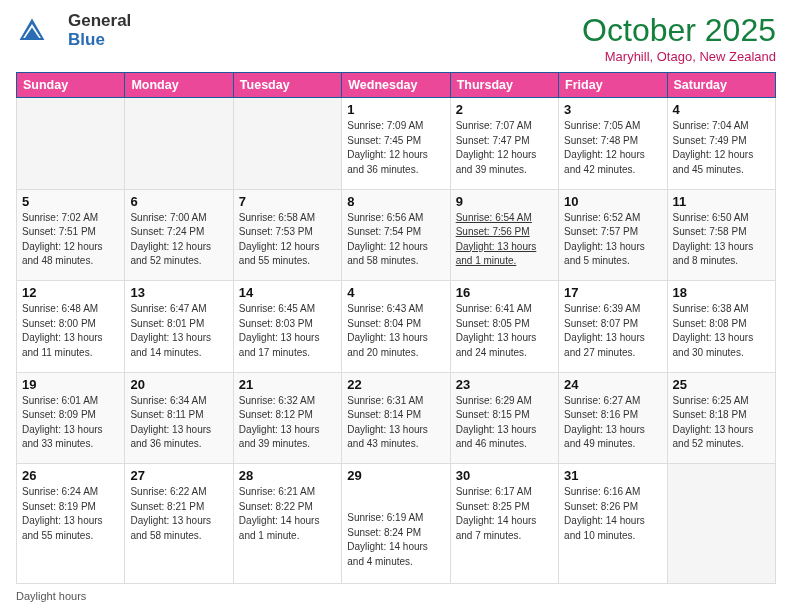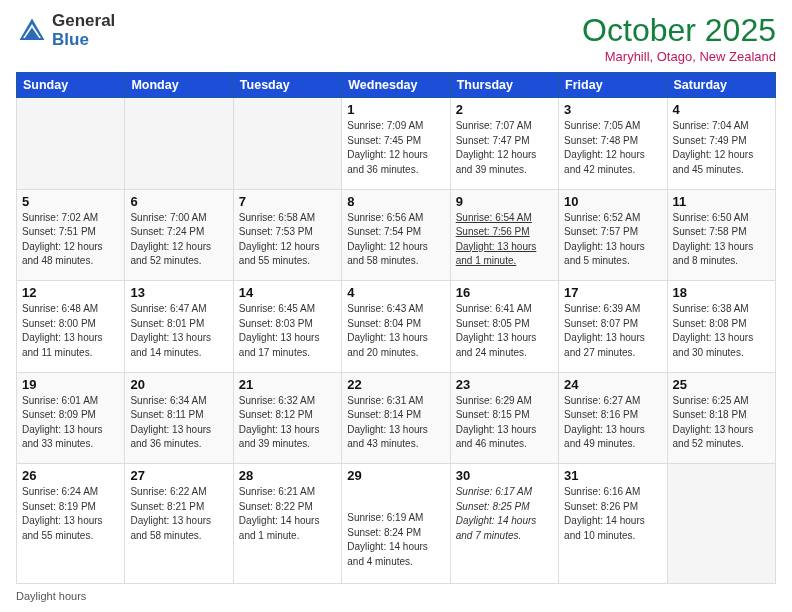--- a/index.html
+++ b/index.html
@@ -19,21 +19,21 @@
     }
     .header {
       display: flex;
       justify-content: space-between;
       align-items: flex-start;
       margin-bottom: 8px;
     }
     .logo {
       display: flex;
       align-items: center;
-      gap: 4px;
+      gap: 20px;
     }
     .logo-text {
       display: flex;
       flex-direction: column;
       line-height: 1.1;
     }
     .logo-general {
       font-size: 17px;
       font-weight: bold;
       color: #333;
@@ -60,21 +60,21 @@
       color: #be185d;
     }
     .calendar {
       flex: 1;
       border: 1px solid #ccc;
       border-collapse: collapse;
       width: 100%;
       table-layout: fixed;
     }
     .calendar th {
-      background: #1d4ed8;
+      background: #ec4899;
       color: #fff;
       text-align: left;
       padding: 5px 6px;
       font-size: 12.5px;
       font-weight: bold;
       border: 1px solid #1a5a9a;
     }
     .calendar td {
       vertical-align: top;
       padding: 4px 5px;
@@ -352,21 +352,21 @@
           </td>
           <td>
             <div class="day-number">29</div>
             <div class="day-info" style="white-space: pre-line; margin-top: 28px;">Sunrise: 6:19 AM
 Sunset: 8:24 PM
 Daylight: 14 hours
 and 4 minutes.</div>
           </td>
           <td>
             <div class="day-number">30</div>
-            <div class="day-info" style="white-space: pre-line; font-style: italic;">Sunrise: 6:17 AM
+            <div class="day-info" style="white-space: pre-line;">Sunrise: 6:17 AM
 Sunset: 8:25 PM
 Daylight: 14 hours
 and 7 minutes.</div>
           </td>
           <td>
             <div class="day-number">31</div>
             <div class="day-info" style="white-space: pre-line;">Sunrise: 6:16 AM
 Sunset: 8:26 PM
 Daylight: 14 hours
 and 10 minutes.</div>

